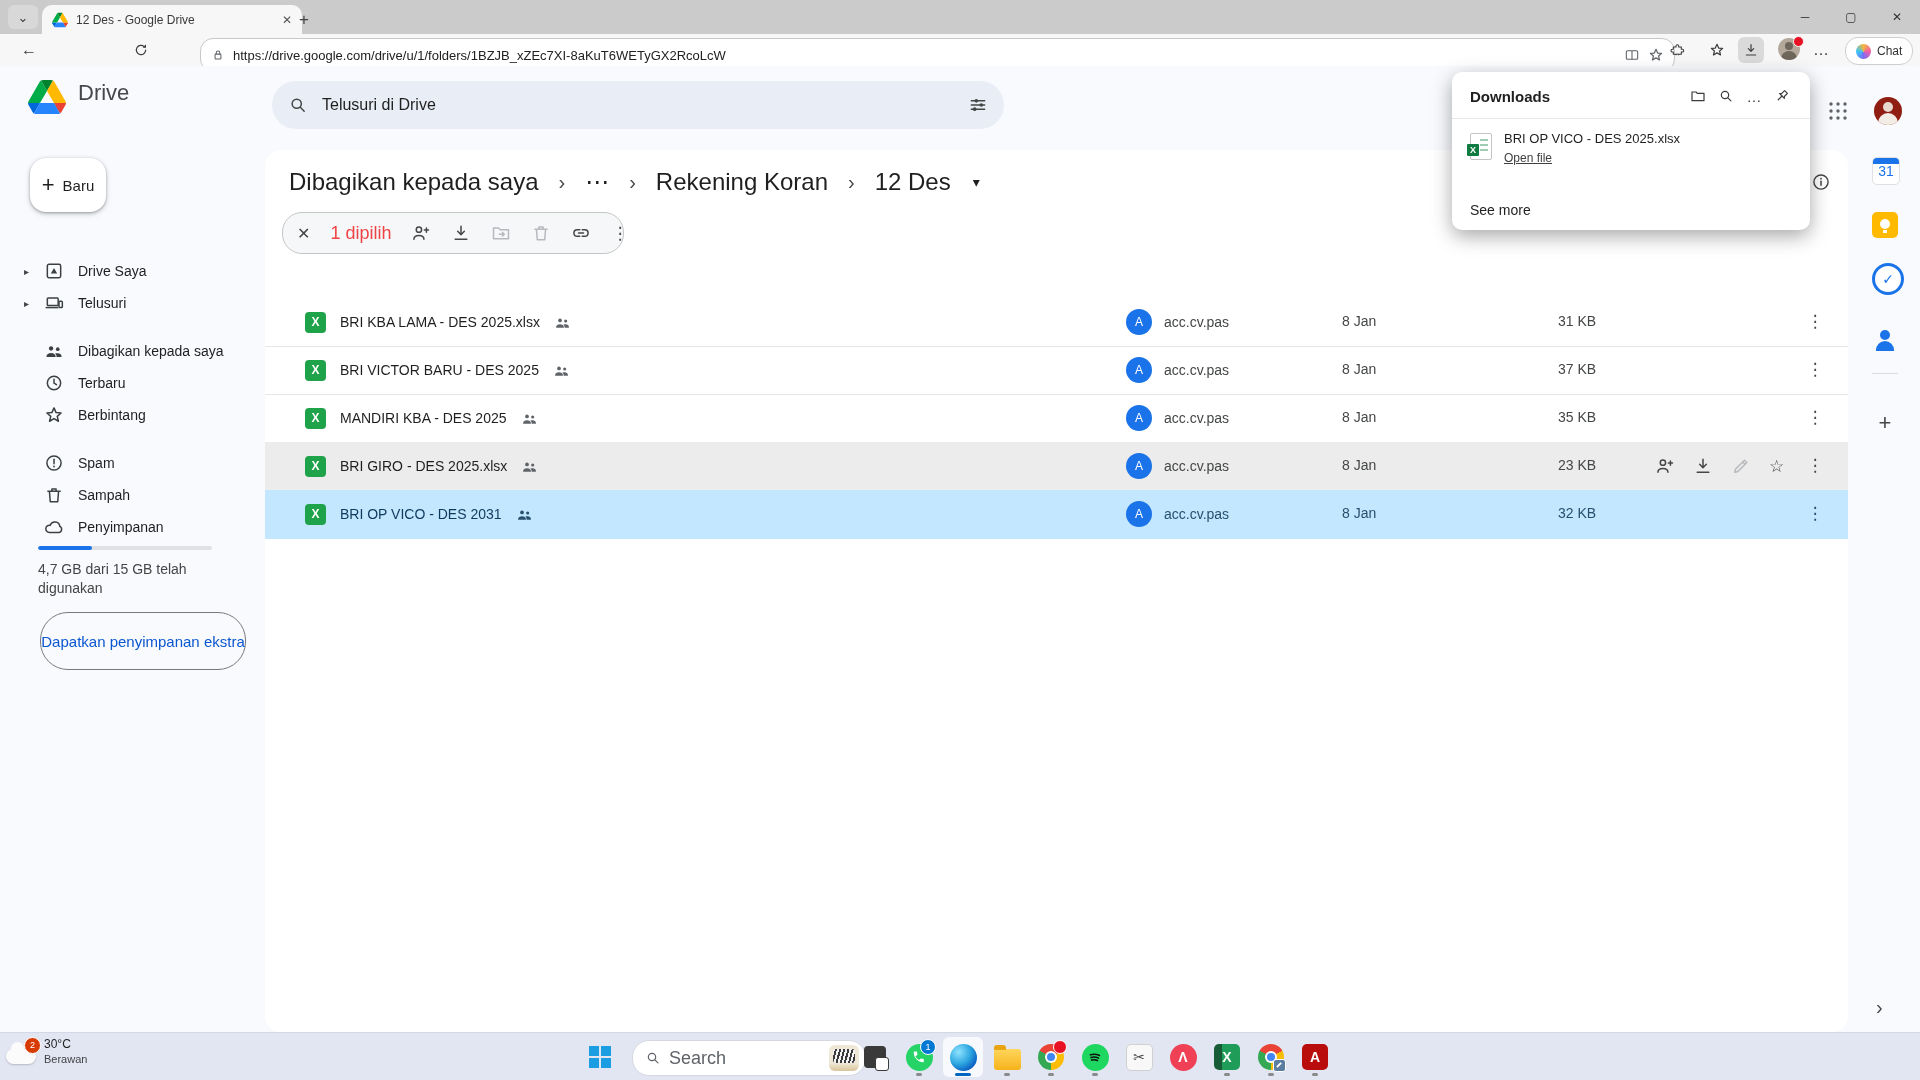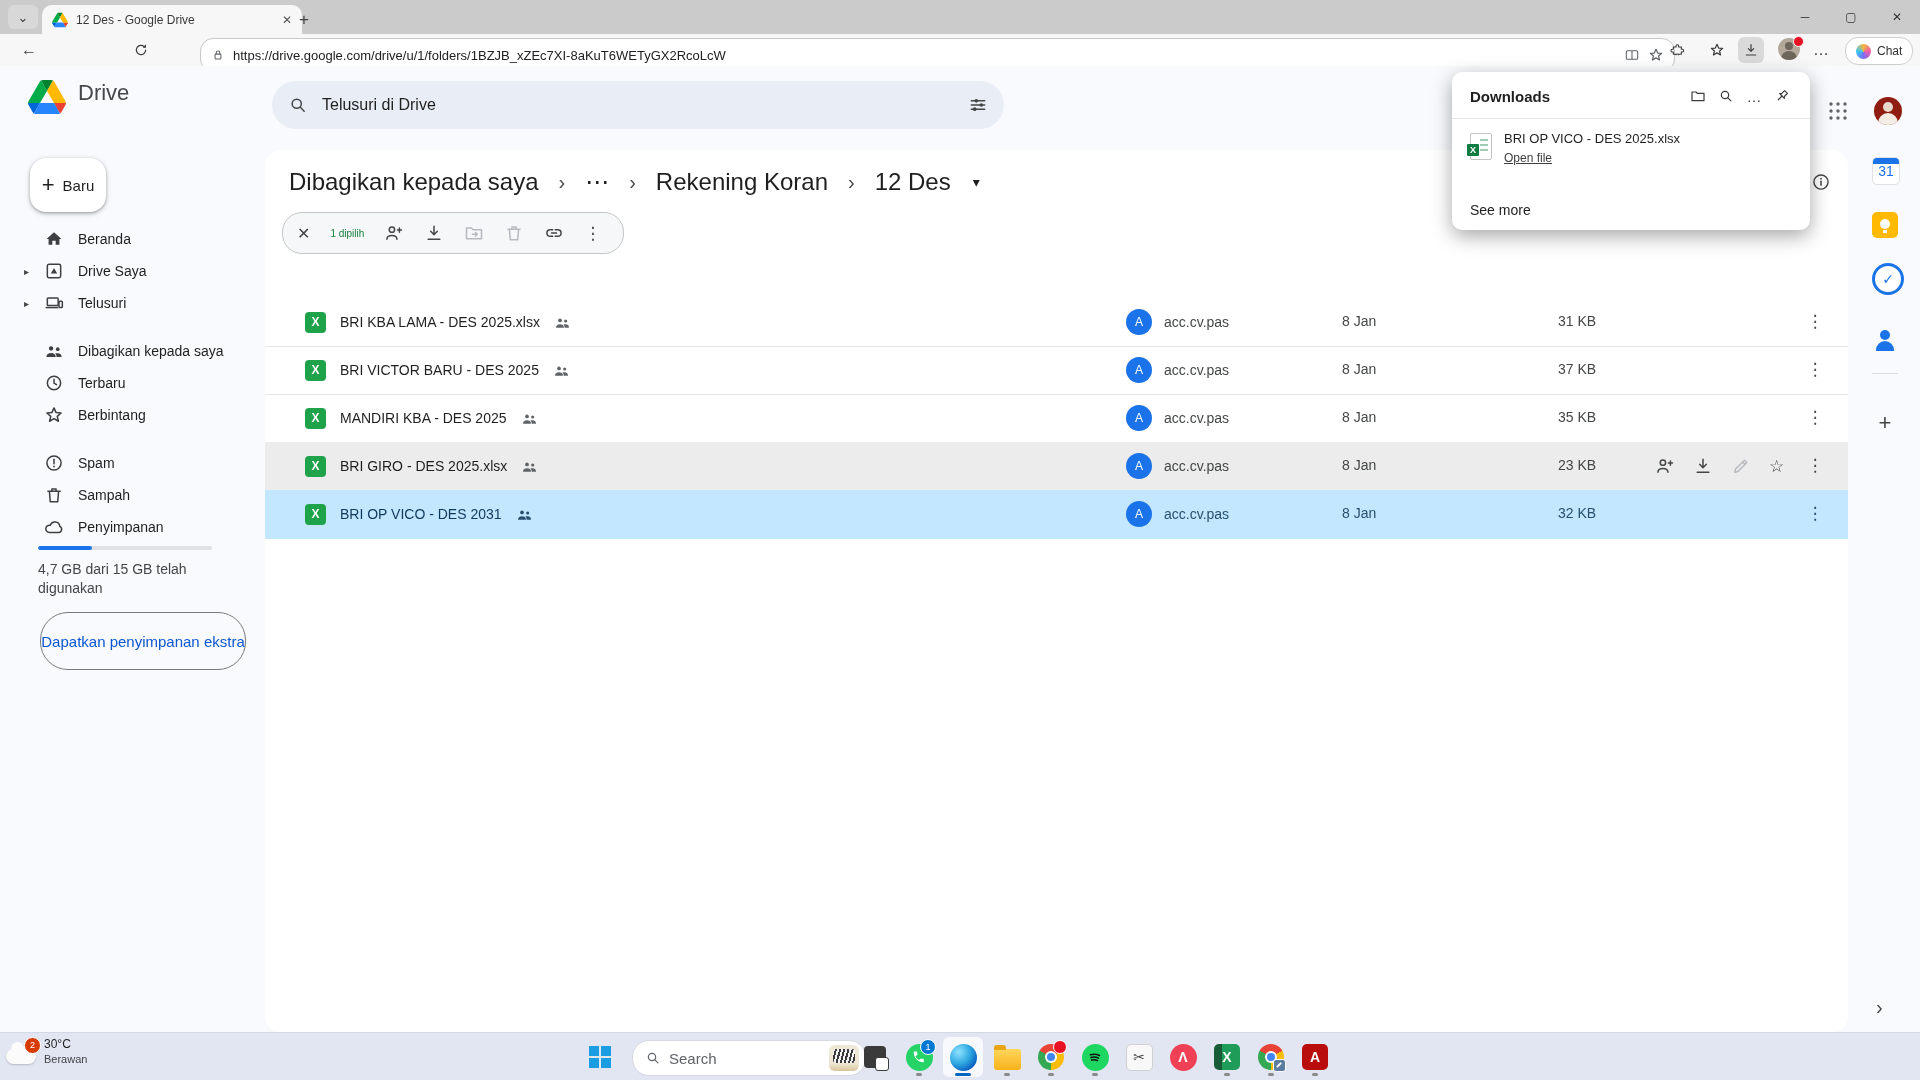--- a/index.html
+++ b/index.html
@@ -80,21 +80,21 @@
   #content{position:absolute;left:265px;top:84px;width:1583px;height:882px;background:#fff;border-radius:16px}
   #breadcrumb{position:absolute;left:18px;top:14px;display:flex;align-items:center;gap:14px;font-size:24px;color:#1f1f1f}
   #breadcrumb .sep{font-size:20px;color:#444746}
   #breadcrumb .crumb{padding:4px 6px;border-radius:6px}
   #breadcrumb .caret{font-size:14px;color:#1f1f1f;margin-left:2px}
   #info-btn{position:absolute;left:1542px;top:18px;width:28px;height:28px;color:#444746;display:flex;align-items:center;justify-content:center}
 
   #sel-toolbar{position:absolute;left:17px;top:62px;width:312px;height:40px;border:1px solid #c4c7c5;background:#f6f7f9;
      border-radius:20px;display:flex;align-items:center;padding:0 14px;gap:20px;color:#444746}
   #sel-toolbar .x{font-size:16px;color:#444}
-  #sel-toolbar .cnt{font-size:10px;color:#15803d;white-space:nowrap}
+  #sel-toolbar .cnt{font-size:18px;color:#ef4444;white-space:nowrap}
   #sel-toolbar svg{color:#444746}
   #sel-toolbar .dis{color:#b6b9be}
   #sel-toolbar .more{font-size:17px;color:#444746}
 
   #thead{position:absolute;left:0;top:114px;width:1583px;height:34px;border-bottom:1px solid #dadce0;font-size:14px;color:#444746}
   #thead .hc{position:absolute;top:7px}
   .sort-badge{position:absolute;left:1182px;top:2px;width:26px;height:26px;border-radius:50%;background:#d3e3fd;color:#0b57d0;
      display:flex;align-items:center;justify-content:center;font-size:15px}
   #thead .urut{display:flex;align-items:center;gap:8px}
 
@@ -141,21 +141,21 @@
   .wbadge{position:absolute;left:18px;top:-12px;width:15px;height:15px;border-radius:50%;background:#d83b01;color:#fff;
      font-size:9px;display:flex;align-items:center;justify-content:center;border:1px solid #fff}
   #weather .wtxt{font-size:12px;color:#1f1f1f;line-height:15px}
   #weather .wtxt .cond{color:#444;font-size:11px}
   .tb-slot{position:absolute;top:4px;width:40px;height:40px;border-radius:6px;display:flex;align-items:center;justify-content:center}
   .tb-slot.active{background:rgba(255,255,255,.75)}
   .run-dash{position:absolute;bottom:1px;left:17px;width:6px;height:3px;border-radius:2px;background:#8a8a8a}
   .run-dash.wide{left:12px;width:16px;background:#0067c0}
   #win-search{position:absolute;left:632px;top:7px;width:214px;height:34px;background:#fff;border:1px solid #d5d8e0;border-radius:17px;
      display:flex;align-items:center;padding:0 6px 0 12px;gap:8px;color:#5f6368}
-  #win-search .ph{font-size:15px;color:#5f6368;flex:1}
+  #win-search .ph{font-size:18px;color:#5f6368;flex:1}
   .zebra{width:30px;height:26px;border-radius:6px;background:linear-gradient(#efe7d6 70%,#d9c49a);position:relative;overflow:hidden}
   .zebra::before{content:"";position:absolute;left:4px;top:4px;width:22px;height:14px;
      background:repeating-linear-gradient(105deg,#f3f3f1 0 2px,#3a3a3e 2px 4px);border-radius:3px}
   .appic{width:28px;height:28px;display:flex;align-items:center;justify-content:center;position:relative}
   .win-logo{display:grid;grid-template-columns:10px 10px;grid-template-rows:10px 10px;gap:2px}
   .win-logo i{background:#1b9de2}
   .tview{width:22px;height:22px;background:#3a3a3a;border-radius:4px;position:relative}
   .tview::after{content:"";position:absolute;right:-3px;bottom:-3px;width:12px;height:12px;background:#fff;border:1.5px solid #3a3a3a;border-radius:3px}
   .wa{width:27px;height:27px;border-radius:50%;background:#25d366;color:#fff;display:flex;align-items:center;justify-content:center}
   .badge-blue{position:absolute;right:-3px;top:-4px;width:14px;height:14px;border-radius:50%;background:#0078d4;color:#fff;
@@ -429,26 +429,20 @@
   <svg id="apps-grid" class="ic" style="width:24px;height:24px">
       <use href="#i-grid9"></use>
     </svg>
   <div id="drv-avatar"></div>
 
   <div id="new-btn">
     <span class="plus">+</span>
     <span class="lbl">Baru</span>
   </div>
 
-  <div class="nav-item" style="top:157px">
-    <svg class="ic">
-        <use href="#i-home"></use>
-      </svg>
-      <span class="nlbl">Beranda</span>
-    </div>
   <div class="nav-item" style="top:189px">
     <span class="arr">▸</span>
     <svg class="ic">
         <use href="#i-mydrive"></use>
       </svg>
       <span class="nlbl">Drive Saya</span>
     </div>
   <div class="nav-item" style="top:221px">
     <span class="arr">▸</span>
     <svg class="ic">

